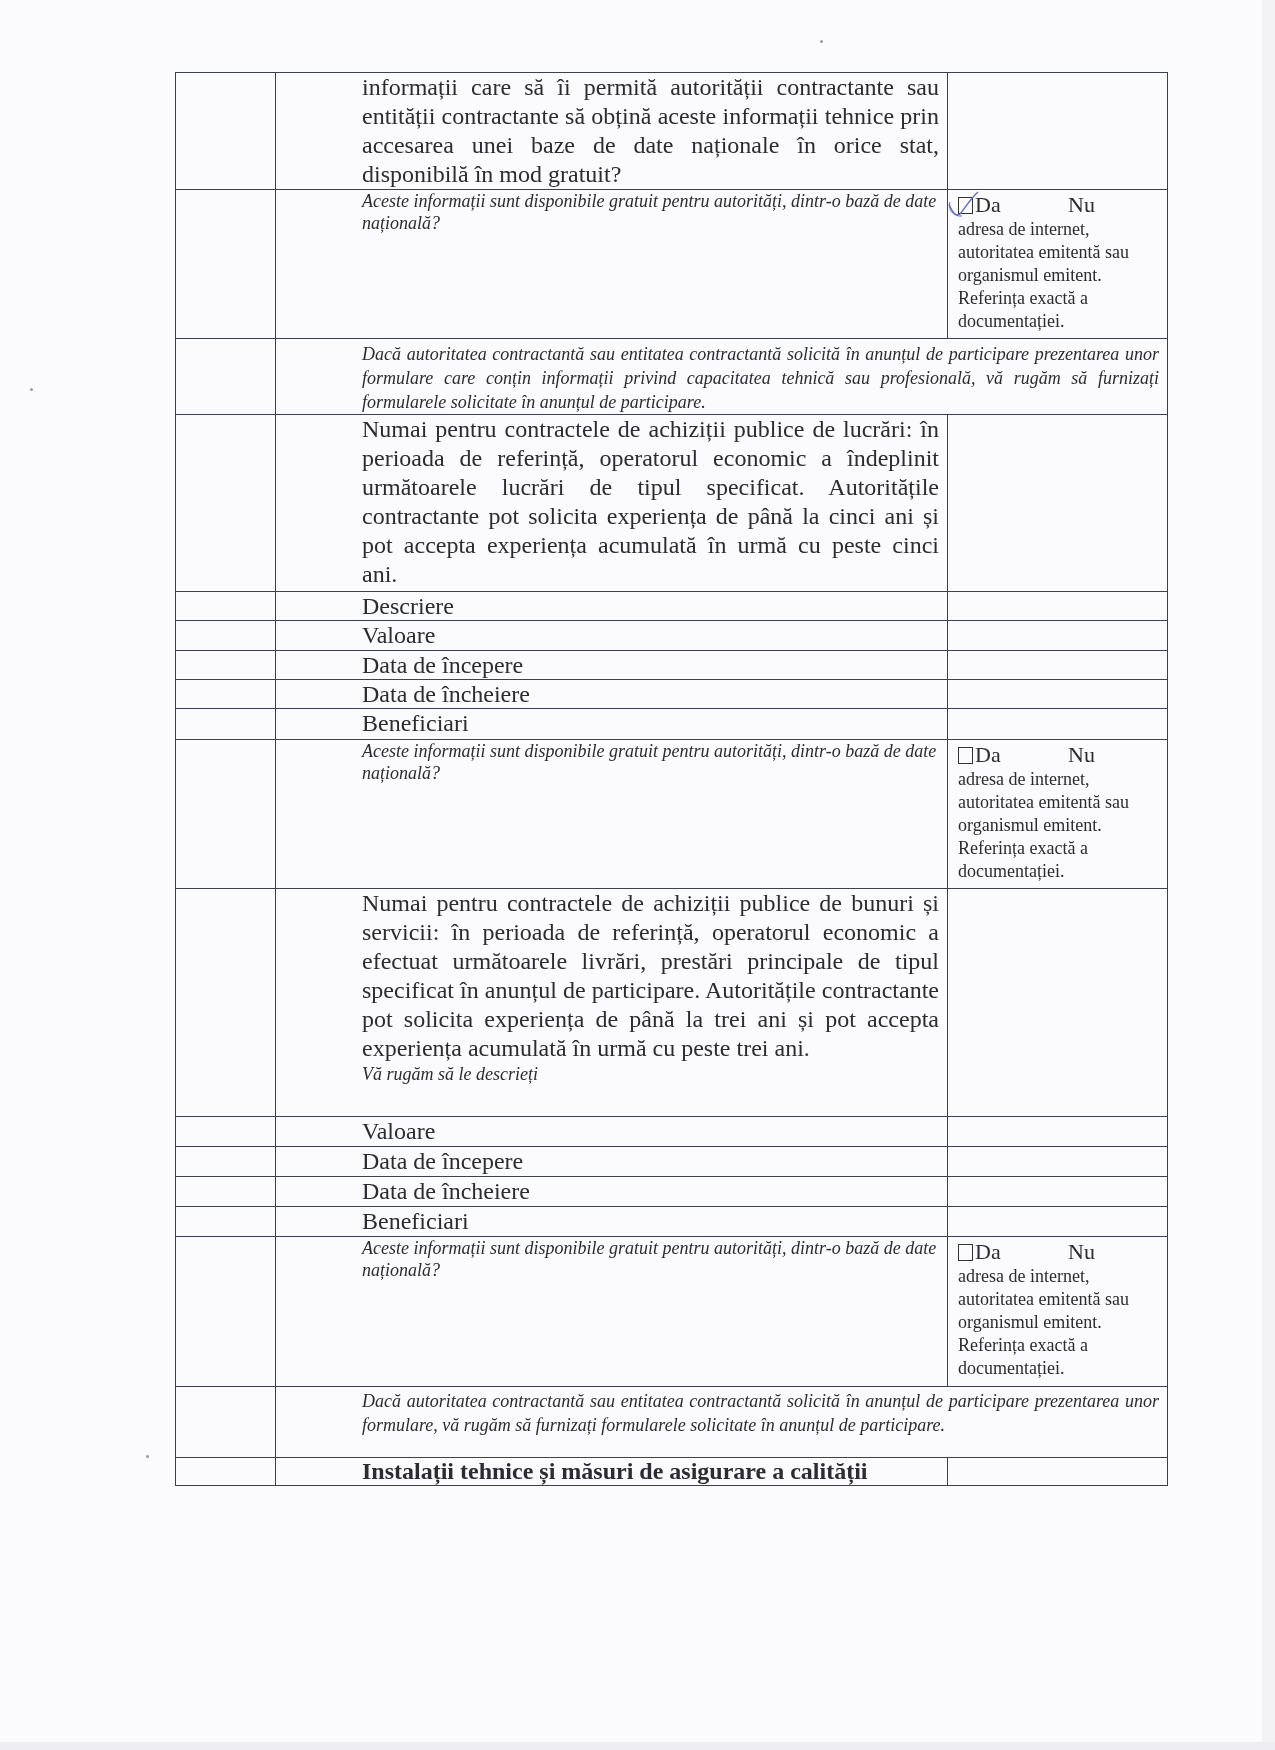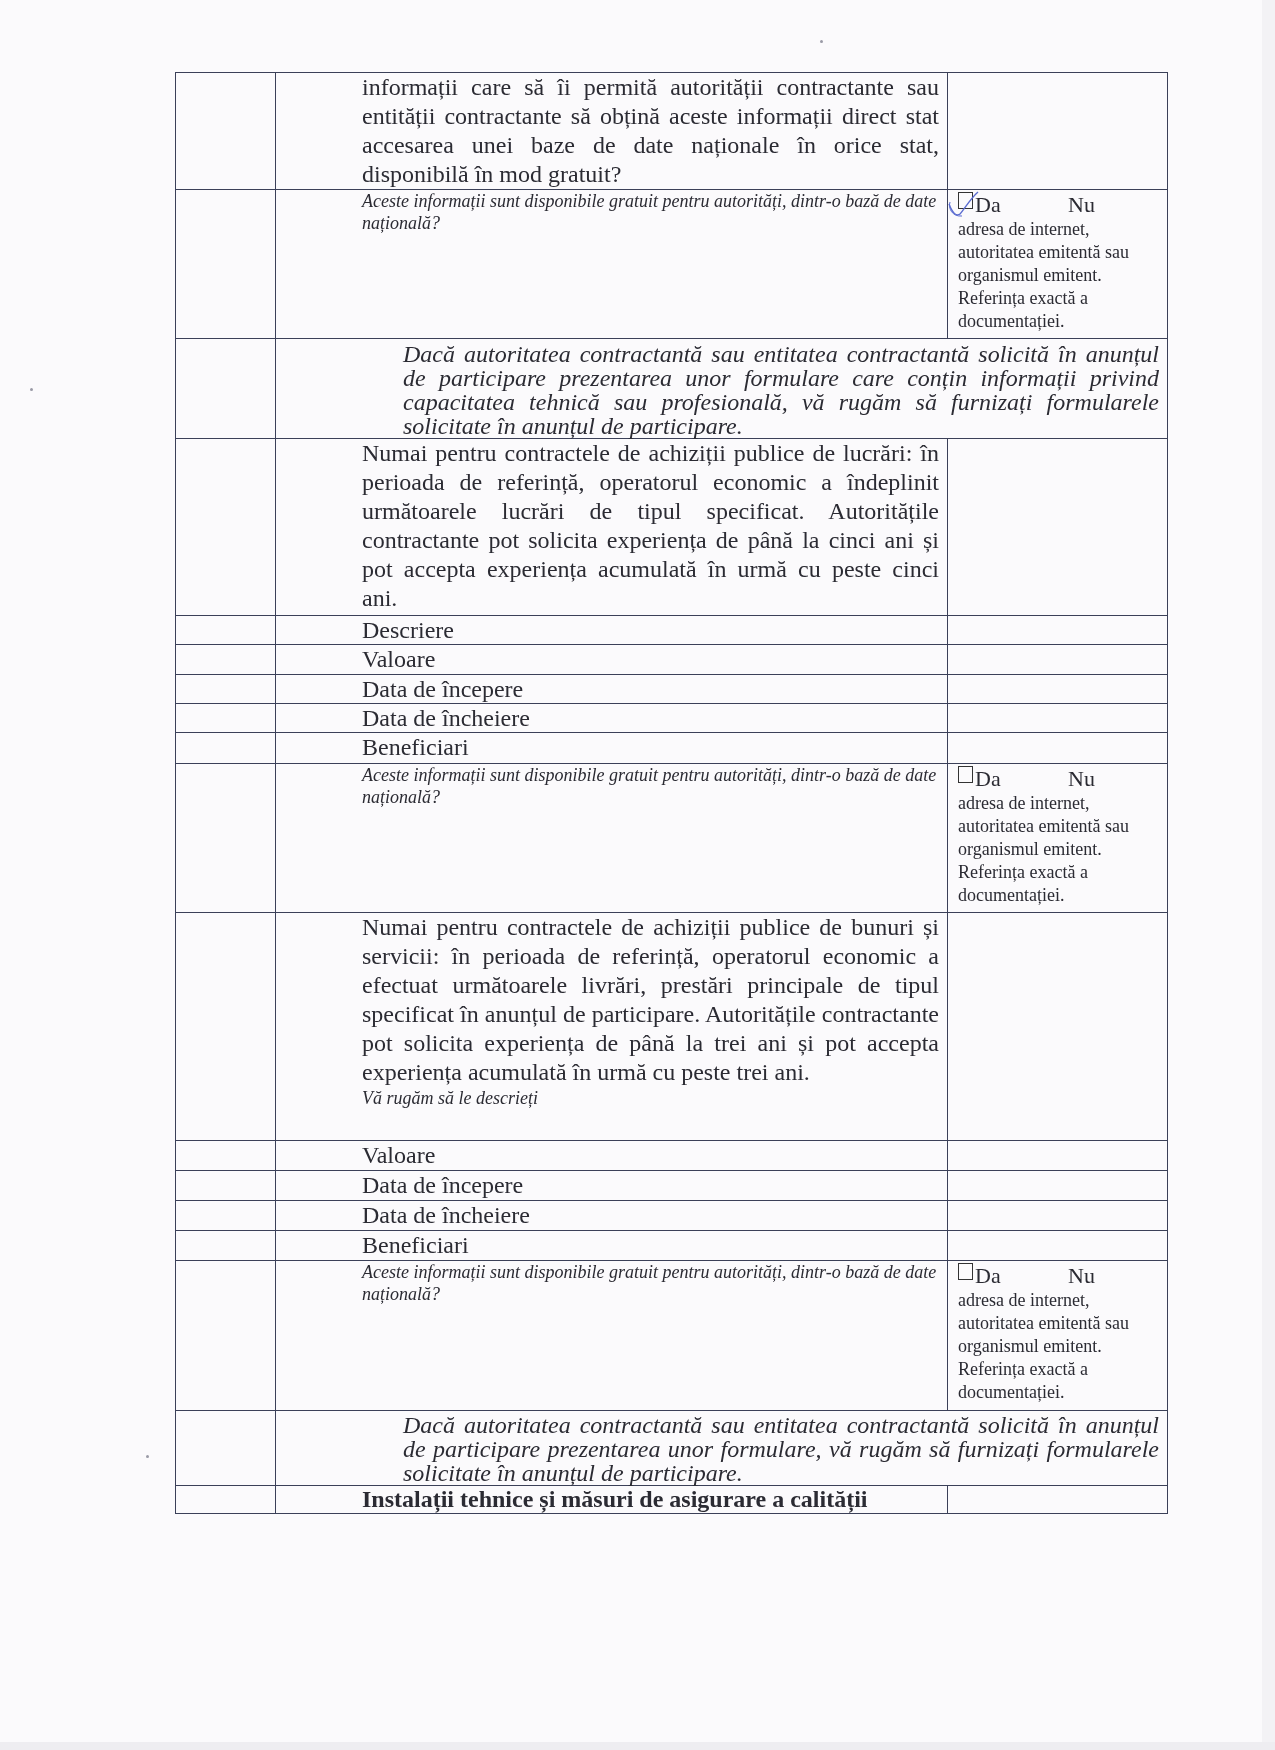--- a/index.html
+++ b/index.html
@@ -24,26 +24,26 @@
   col.c1 { width: 100px; }
   col.c2 { width: 672px; }
   col.c3 { width: 220px; }
 
   .mid { padding: 0 8px 0 86px !important; }
   .wide { padding: 0 8px 0 86px !important; }
   .body-text { font-size: 24px; line-height: 29px; text-align: justify; }
   .label-text { font-size: 24px; line-height: 28px; }
   .bold-text { font-size: 24px; line-height: 30px; font-weight: bold; }
   .italic-q { font-style: italic; font-size: 18px; line-height: 22px; }
-  .italic-note { font-style: italic; font-size: 24px; line-height: 24px; text-align: justify; margin-left: 41px; }
+  .italic-note { font-style: italic; font-size: 18px; line-height: 24px; text-align: justify; }
   .italic-small { font-style: italic; font-size: 18px; line-height: 22px; }
 
   .right-cell { padding: 2px 4px 0 10px !important; }
   .yn { font-size: 22px; line-height: 26px; display: flex; }
-  .yn .da { width: 110px; display: inline-flex; align-items: flex-start; position: relative; }
+  .yn .da { width: 110px; display: inline-flex; align-items: center; position: relative; }
   .box { display: inline-block; width: 13px; height: 15px; border: 1px solid #333; margin-right: 2px; }
   .check-mark { position: absolute; left: -12px; top: -2px; width: 34px; height: 30px; }
   .src-text { font-size: 18px; line-height: 23px; }
 
   .vcenter { display: flex; align-items: center; height: 100%; }
 </style>
 </head>
 <body>
 
 <div class="scan-edge-right"></div>
@@ -56,21 +56,21 @@
   <colgroup>
       <col class="c1">
       <col class="c2">
       <col class="c3">
     </colgroup>
 
   <tbody>
       <tr style="height:115px">
     <td></td>
     <td class="mid">
-          <div class="body-text">informații care să îi permită autorității contractante sau entității contractante să obțină aceste informații direct stat accesarea unei baze de date naționale în orice stat, disponibilă în mod gratuit?</div>
+          <div class="body-text">informații care să îi permită autorității contractante sau entității contractante să obțină aceste informații tehnice prin accesarea unei baze de date naționale în orice stat, disponibilă în mod gratuit?</div>
         </td>
     <td></td>
   </tr>
 
   <tr style="height:149px">
     <td></td>
     <td class="mid">
       <div class="vcenter">
             <div class="italic-q">Aceste informații sunt disponibile gratuit pentru autorități, dintr-o bază de date națională?</div>
           </div>

